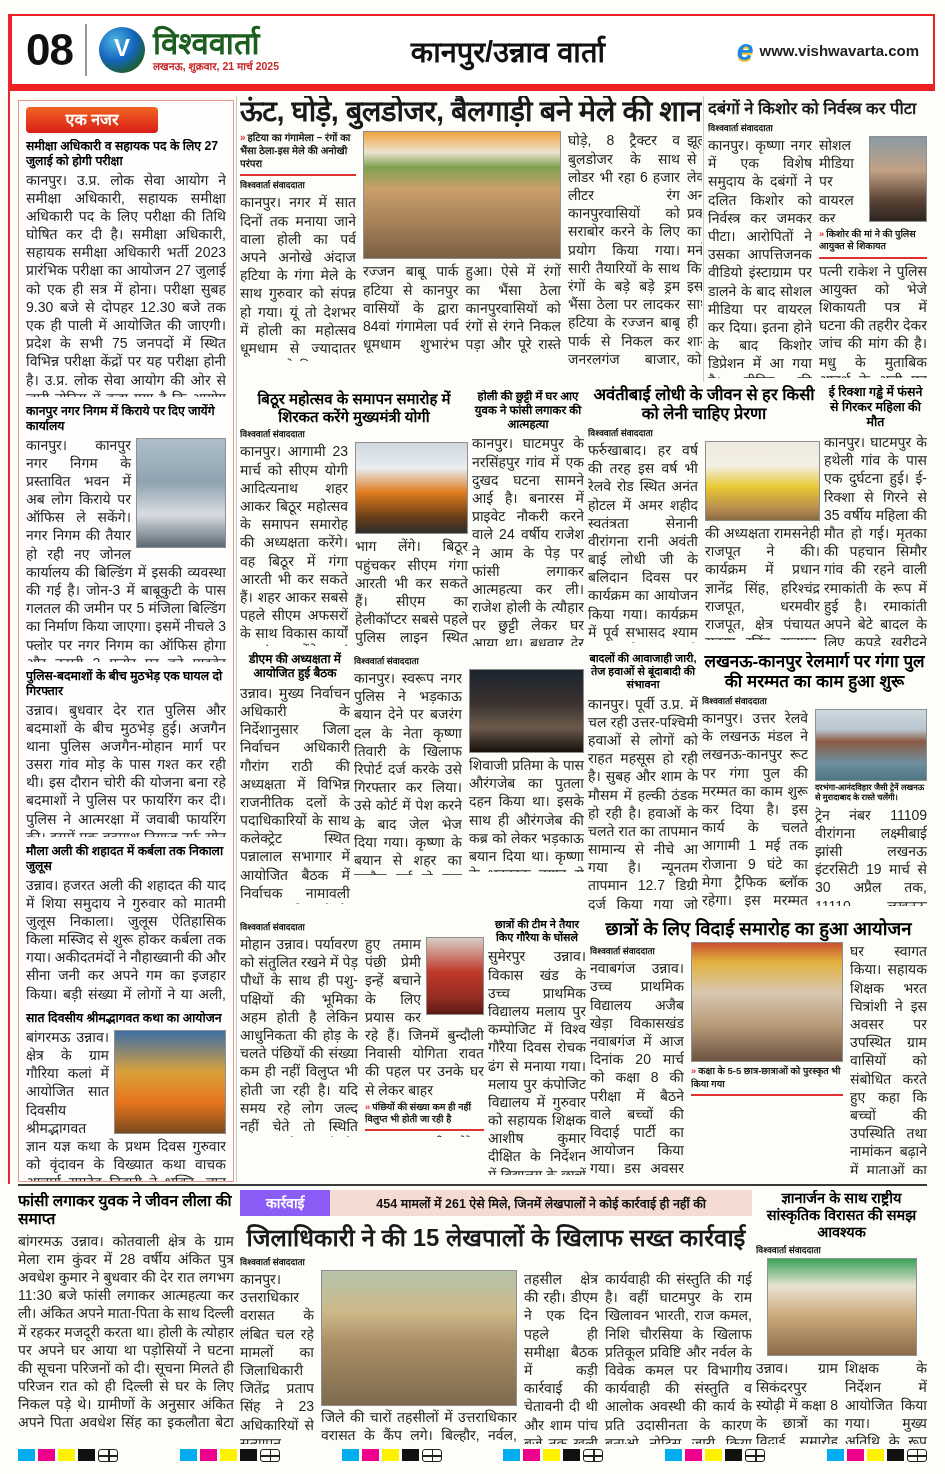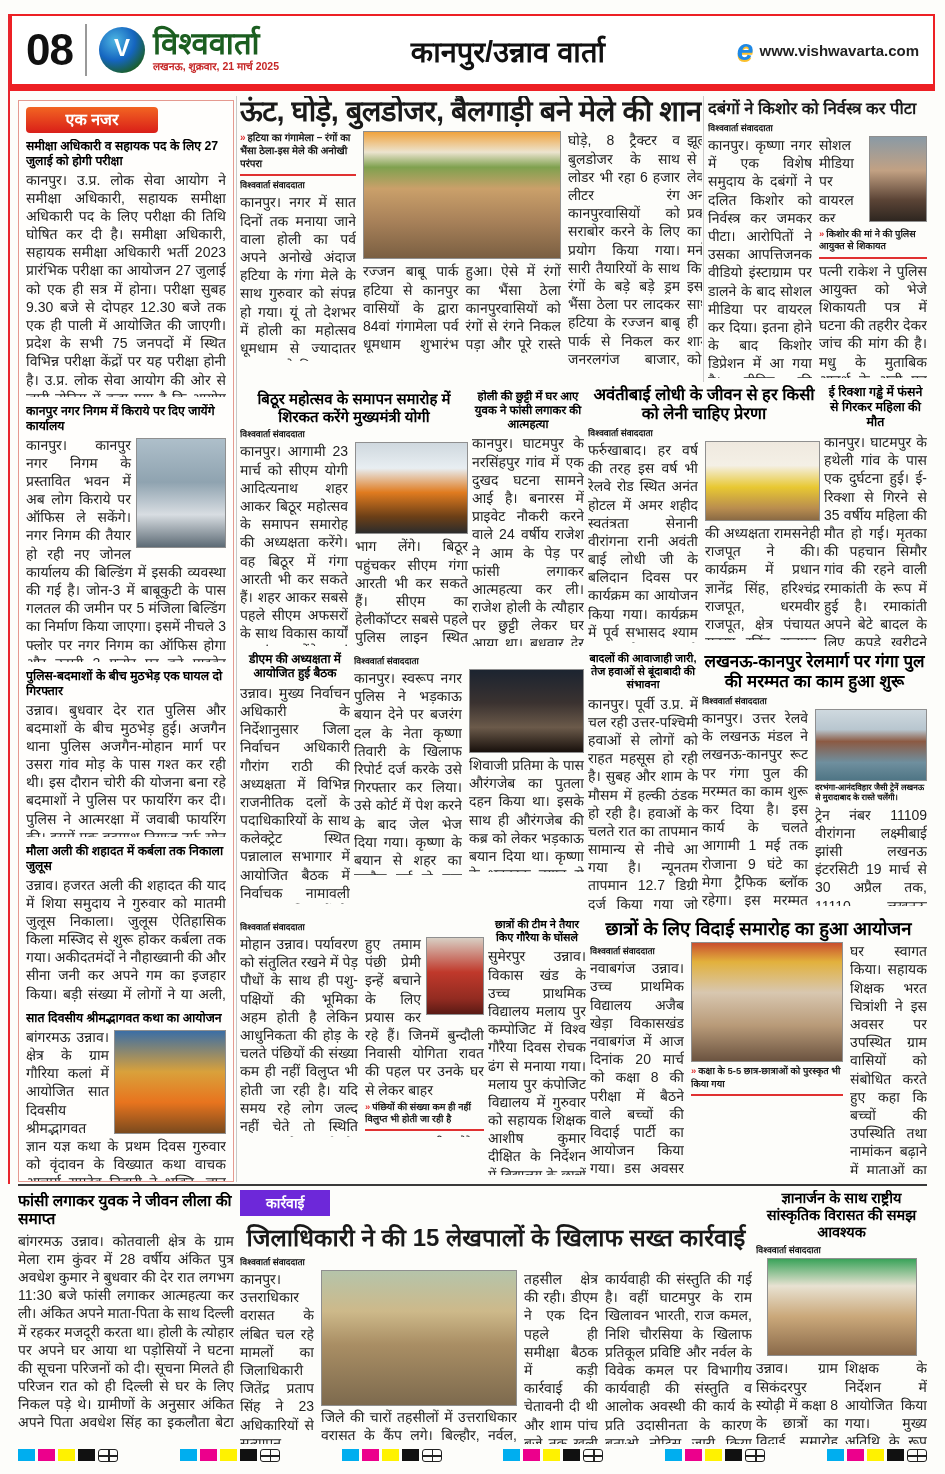--- a/index.html
+++ b/index.html
@@ -51,21 +51,21 @@
 
   
   .colorbars { position:absolute; left:18px; right:18px; top:1448px; height:14px; display:flex; justify-content:space-between; align-items:center; }
   .cb-group { display:flex; gap:3px; align-items:center; }
   .cb-cell { width:17px; height:12px; display:inline-block; }
   .cb-reg { width:20px; height:13px; border:1.5px solid #222; border-radius:3px; position:relative; }
   .cb-reg:before { content:""; position:absolute; left:50%; top:0; bottom:0; width:1.5px; background:#222; }
   .cb-reg:after { content:""; position:absolute; top:50%; left:0; right:0; height:1.5px; background:#222; }
 
   
-  .kbadge { background:#6d28d9; color:#fff; font-size:14px; font-weight:800; text-align:center;
+  .kbadge { background:#8b5cf6; color:#fff; font-size:14px; font-weight:800; text-align:center;
             padding:3px 26px; flex:0 0 auto; }
   .kstrip { background:#f4dcd2; font-size:12.5px; font-weight:800; color:#111; flex:1; display:flex; align-items:center; justify-content:center; }
 </style>
 </head>
 <body>
 
 <div id="page">
 
   <div class="page-edge-left"></div>
 
@@ -263,20 +263,21 @@
   </div>
 
   <div class="abs" style="left:18px;top:1192px;width:216px;height:252px;">
     <div class="hd-md" style="font-size:15.5px;">फांसी लगाकर युवक ने जीवन लीला की समाप्त</div>
     <div class="bd" style="margin-top:3px;height:200px;overflow:hidden;">बांगरमऊ उन्नाव। कोतवाली क्षेत्र के ग्राम मेला राम कुंवर में 28 वर्षीय अंकित पुत्र अवधेश कुमार ने बुधवार की देर रात लगभग 11:30 बजे फांसी लगाकर आत्महत्या कर ली। अंकित अपने माता-पिता के साथ दिल्ली में रहकर मजदूरी करता था। होली के त्योहार पर अपने घर आया था पड़ोसियों ने घटना की सूचना परिजनों को दी। सूचना मिलते ही परिजन रात को ही दिल्ली से घर के लिए निकल पड़े थे। ग्रामीणों के अनुसार अंकित अपने पिता अवधेश सिंह का इकलौता बेटा था। उसकी अभी शादी नहीं हुई थी। परिवार का इकलौता सहारा होने से परिजनों को गहरा सदमा लगा है। कोतवाली प्रभारी अवनीश कुमार सिंह ने बताया कि परिजनों की सूचना पर शव पोस्टमार्टम के लिए भेजा गया है। आत्महत्या के कारणों की जांच की जा रही है। पोस्टमार्टम रिपोर्ट आने के बाद ही आगे की कार्रवाई की जाएगी।</div>
   </div>
 
   <div class="abs" style="left:240px;top:1190px;width:512px;height:254px;">
     <div class="flexrow" style="gap:0;height:26px;">
       <div class="kbadge">कार्रवाई</div>
+      <div class="kstrip">454 मामलों में 261 ऐसे मिले, जिनमें लेखपालों ने कोई कार्रवाई ही नहीं की</div>
     </div>
     <div style="font-size:24px;font-weight:800;text-align:center;margin-top:4px;white-space:nowrap;">जिलाधिकारी ने की 15 लेखपालों के खिलाफ सख्त कार्रवाई</div>
     <div class="byline">विश्ववार्ता संवाददाता</div>
     <div class="flexrow" style="height:176px;">
       <div class="bd" style="width:74px;flex:0 0 auto;overflow:hidden;">कानपुर। उत्तराधिकार वरासत के लंबित चल रहे मामलों का जिलाधिकारी जितेंद्र प्रताप सिंह ने 23 अधिकारियों से सत्यापन कराया तो चारों तहसीलों में नतीजे बेहद खराब आए। सबसे खराब हालत बिल्हौर तहसील की रही। डीएम ने 11 लेखपालों के खिलाफ विभागीय कार्यवाही, तीन को प्रतिकूल प्रविष्टि देने की संस्तुति की है।</div>
       <div style="width:196px;flex:0 0 auto;">
         <div class="photo" style="width:196px;height:136px;background:linear-gradient(180deg,#b5c4aa 0%,#cdb98a 30%,#a98e64 55%,#7d6a4e 100%);"></div>
         <div class="bd" style="height:36px;overflow:hidden;margin-top:2px;">जिले की चारों तहसीलों में उत्तराधिकार वरासत के कैंप लगे। बिल्हौर, नर्वल, घाटमपुर और सदर तहसील के नामित एडीएम, सभी एसडीएम, तहसीलदार और नायब तहसीलदारों ने वरासत के मामलों का खुली बैठक में सत्यापन किया। तो लंबित मामलों के आंकड़े चौंकाने वाले आए। बिल्हौर तहसील के खेरवा में अकेले 39 वरासत के मामले लंबित मिले। 33 लंबित मामलों के साथ सदर तहसील का दूल क्षेत्र दूसरे नंबर पर रहा। बिल्हौर के अहमदपुर नदिहा में 19 व रायपुर नदिहा में 15 लंबित मामले सामने आए। सबसे खराब हालत बिल्हौर</div>
       </div>
       <div class="bd" style="width:74px;flex:0 0 auto;overflow:hidden;">तहसील क्षेत्र की रही। डीएम ने एक दिन पहले ही समीक्षा बैठक में कड़ी कार्रवाई की चेतावनी दी थी और शाम पांच बजे तक खुली बैठक की रिपोर्ट मांगी थी। वरासत के लंबित मामलों पर डीएम ने संबंधित 15 लेखपालों के खिलाफ कार्रवाई की है। बिल्हौर के जितेंद्र यादव, आकाश गुप्ता, सर्वेश यादव, सुधांशु और सदर तहसील के माणिक लाल गुप्ता, बृजेश शाक्य, विवेक कुमार, रोहित शुक्ला, दीपक वर्मा, हिमांशु वर्मा के खिलाफ विभागीय</div>

